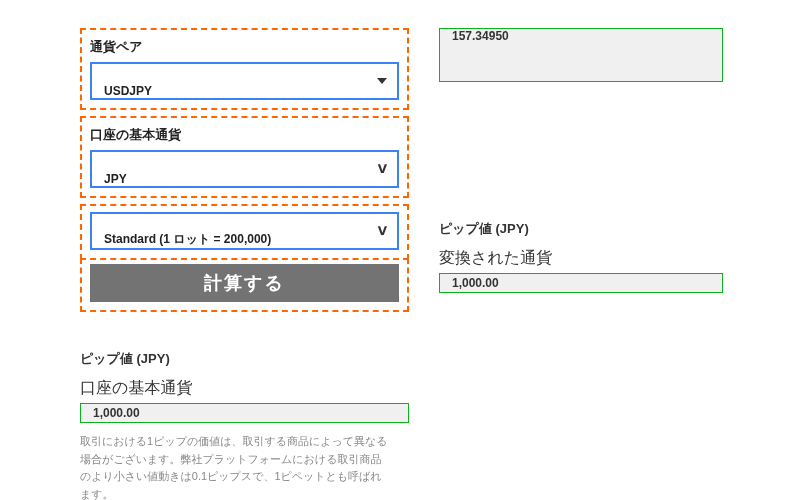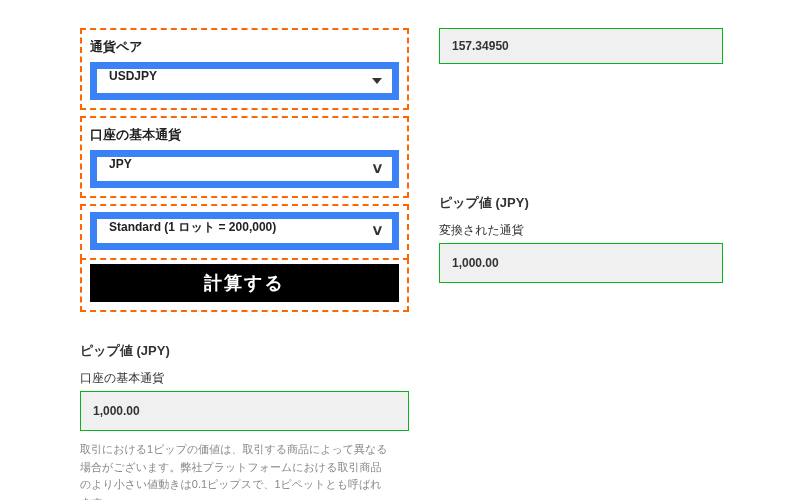--- a/index.html
+++ b/index.html
@@ -3,34 +3,34 @@
 <meta charset="utf-8">
 <style>
   *{box-sizing:border-box}
   body{margin:0;font-family:Arial,"Hiragino Sans","Hiragino Kaku Gothic ProN",Meiryo,sans-serif;font-size:13px;color:#333;background:#fff}
   .canvas{width:803px;height:500px;position:relative;padding:28px 80px 20px}
   .cols{display:flex;gap:30px}
   .col{flex:1;display:flex;flex-direction:column}
   
   .hl{border:2px dashed #f60;padding:6px 8px 8px;margin-bottom:6px}
   .label{font-weight:700;color:#222;margin:2px 0 6px}
-  .field{border:7px solid #3b82f6;height:38px;background:#fff;position:relative;display:flex;align-items:flex-start;padding:0 12px}
+  .field{border:2px solid #3b82f6;height:38px;background:#fff;position:relative;display:flex;align-items:flex-end;padding:0 12px}
   .field .val{font-weight:700;color:#222;font-size:12px}
   .field.txt input{border:none;outline:none;width:100%;font-size:13px;font-weight:400;font-family:inherit}
   .caret-down{position:absolute;right:10px;top:50%;transform:translateY(-50%);font-size:12px;font-weight:700;pointer-events:none}
   .caret-tri{position:absolute;right:10px;top:50%;transform:translateY(-50%);width:0;height:0;border-left:5px solid transparent;border-right:5px solid transparent;border-top:6px solid #333;pointer-events:none}
-  .btn-calc{background:#000000;color:#fff;border:none;height:38px;font-size:18px;font-weight:700;letter-spacing:2px;cursor:pointer;width:100%;margin-top:0}
+  .btn-calc{background:#737373;color:#fff;border:none;height:38px;font-size:18px;font-weight:700;letter-spacing:2px;cursor:pointer;width:100%;margin-top:0}
   .btn-wrap{border:2px dashed #f60;border-top:none;padding:6px 8px 8px;margin-top:-8px;width:329px}
   .rate-label{font-weight:700;color:#222;margin:6px 0}
-  .rate-box{border:1px solid #0ab21b;height:36px;display:flex;align-items:center;padding:0 12px;background:#f0f0f0}
+  .rate-box{border:1px solid #0ab21b;height:54px;display:flex;align-items:flex-start;padding:0 12px;background:#f0f0f0}
   .rate-box .val{font-weight:700;font-size:12px}
   .res-block{margin-top:30px}
-  .res-title{font-weight:700;margin:0 0 10px}
-  .res-sub{font-size:12px;margin:0 0 4px}
-  .res-box{border:1px solid #0ab21b;height:40px;display:flex;align-items:center;padding:0 12px;background:#f0f0f0}
+  .res-title{font-weight:700;margin:8px 0 10px}
+  .res-sub{font-size:16px;margin:0 0 4px}
+  .res-box{border:1px solid #0ab21b;height:20px;display:flex;align-items:center;padding:0 12px;background:#f0f0f0}
   .res-box .val{font-weight:700;font-size:12px}
   .foot{font-size:11px;color:#888;line-height:1.6;margin-top:10px;max-width:310px}
 </style>
 </head>
 <body>
 <div class="canvas">
 
 <div class="cols">
 
   <div class="col">

